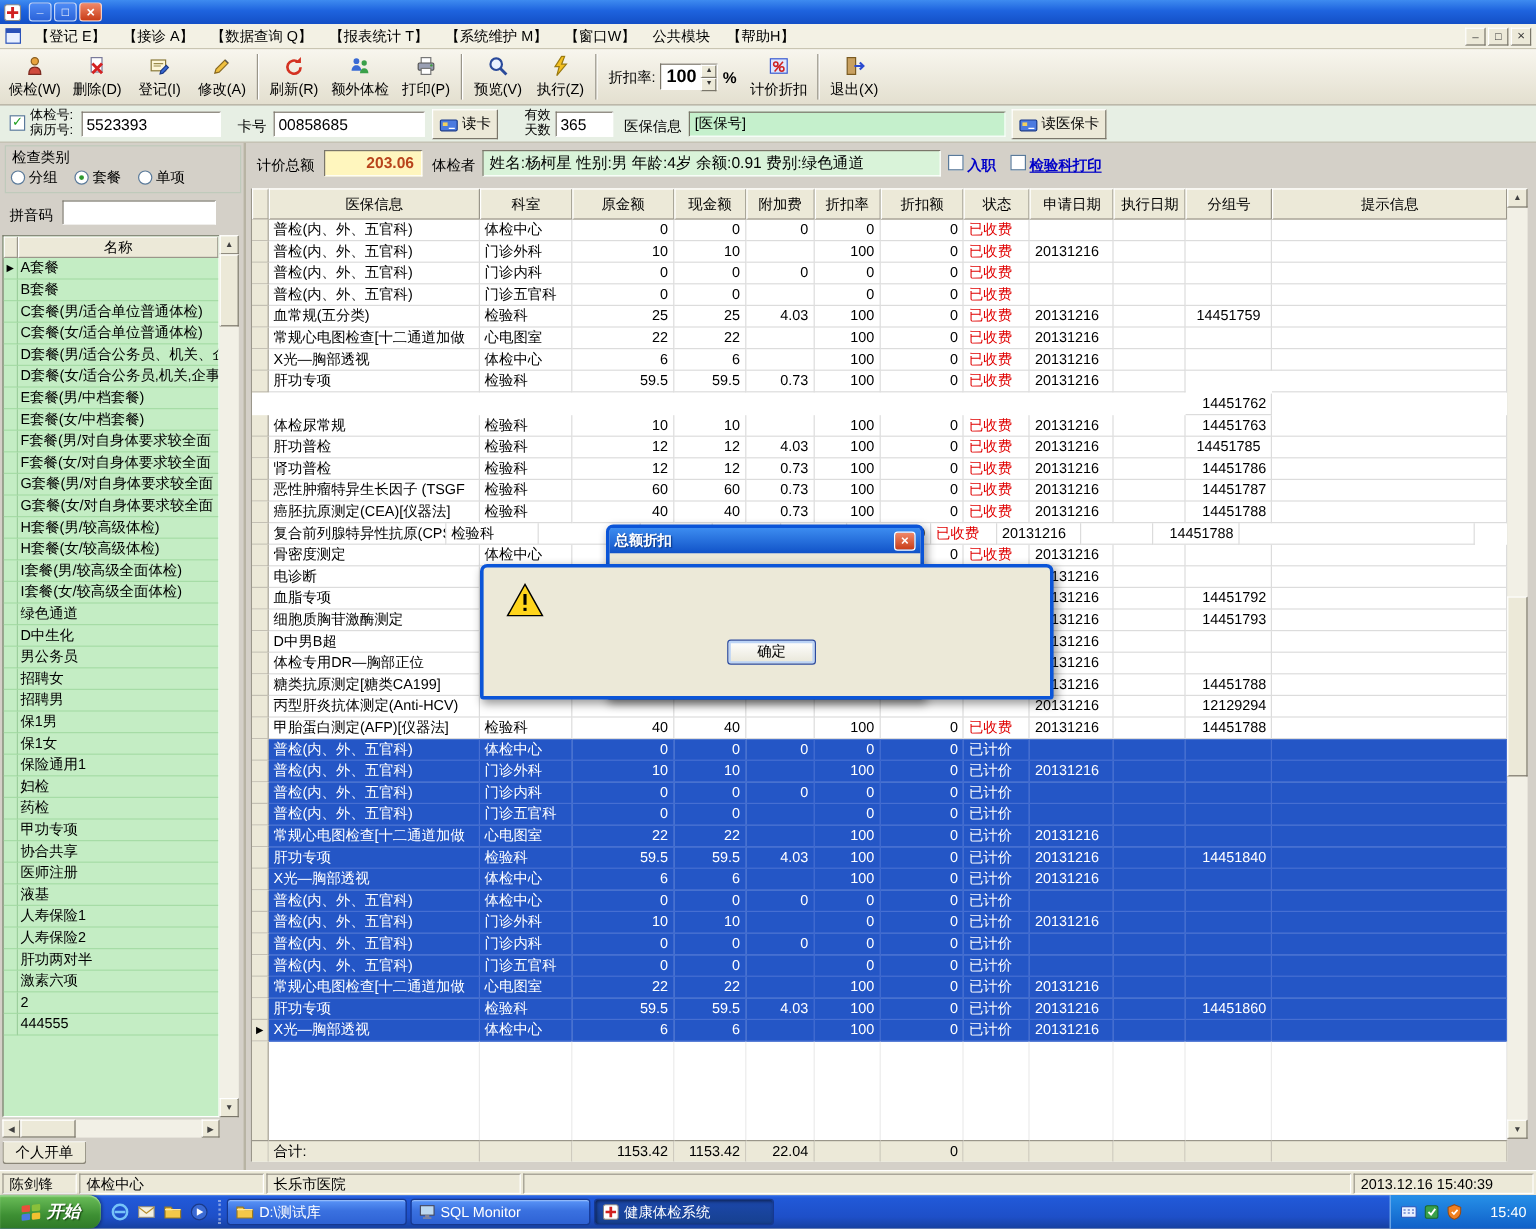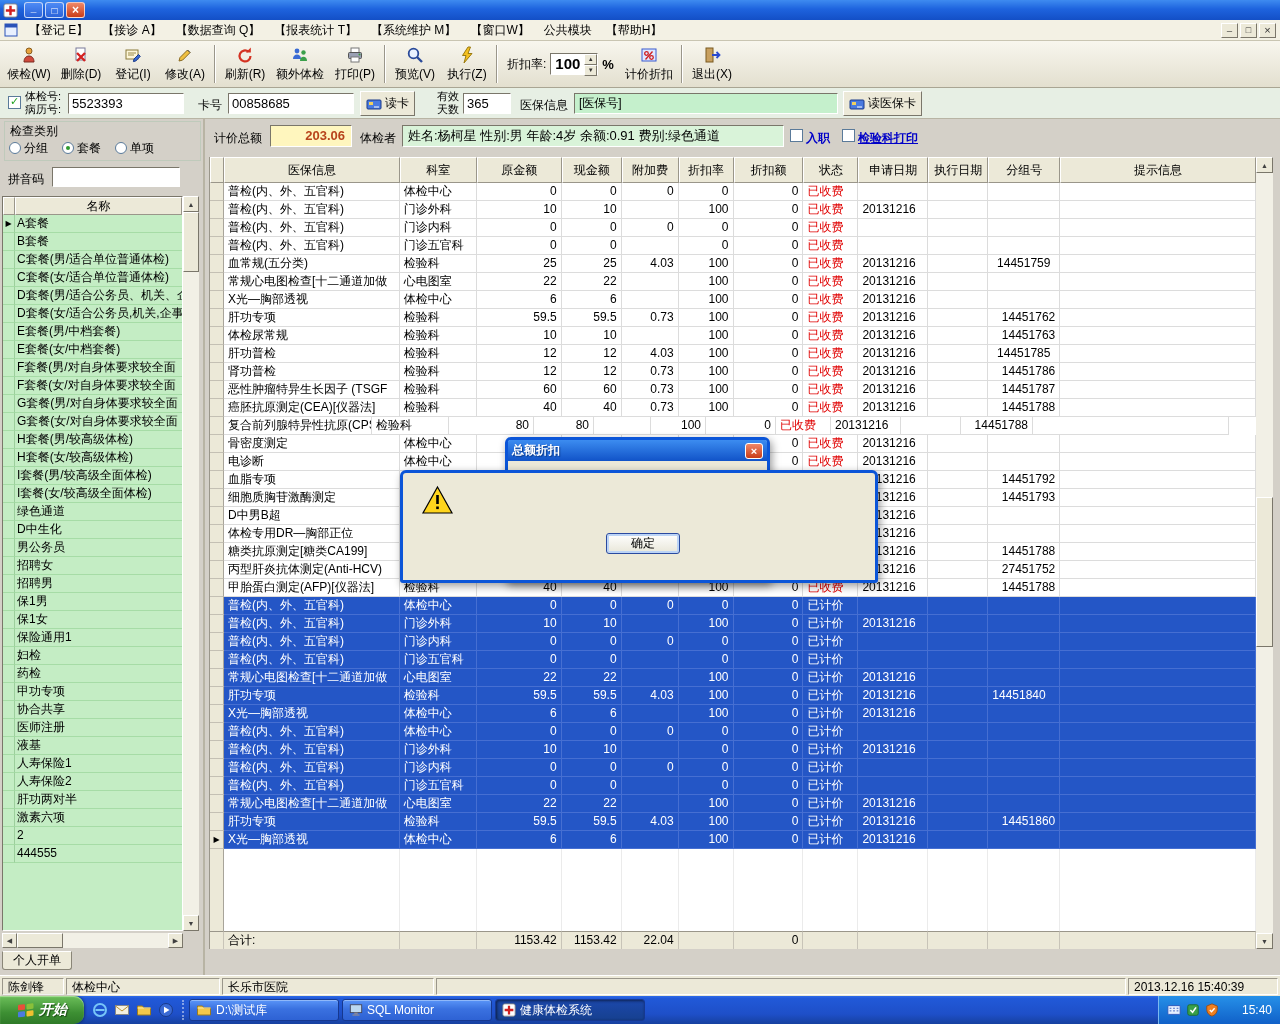--- a/index.html
+++ b/index.html
@@ -648,21 +648,21 @@
             <div class="c" style="width: 176px; text-align: left;">肝功专项</div>
             <div class="c" style="width: 77px; text-align: left;">检验科</div>
             <div class="c" style="width: 85px; text-align: right;">59.5</div>
             <div class="c" style="width: 60px; text-align: right;">59.5</div>
             <div class="c" style="width: 57px; text-align: right;">0.73</div>
             <div class="c" style="width: 55px; text-align: right;">100</div>
             <div class="c" style="width: 70px; text-align: right;">0</div>
             <div class="c st-paid" style="width: 55px; text-align: left;">已收费</div>
             <div class="c" style="width: 70px; text-align: left;">20131216</div>
             <div class="c" style="width: 60px; text-align: left;"></div>
-            <div class="c" style="width: 72px; text-align: right;">14451762</div>
+            <div class="c" style="width: 72px; text-align: right; margin-top: 19px;">14451762</div>
             <div class="c" style="width: 196px; text-align: left;"></div>
           </div>
           <div class="trow">
             <div class="c gut" style="width: 14px;"></div>
             <div class="c" style="width: 176px; text-align: left;">体检尿常规</div>
             <div class="c" style="width: 77px; text-align: left;">检验科</div>
             <div class="c" style="width: 85px; text-align: right;">10</div>
             <div class="c" style="width: 60px; text-align: right;">10</div>
             <div class="c" style="width: 57px; text-align: right;"></div>
             <div class="c" style="width: 55px; text-align: right;">100</div>
@@ -858,21 +858,21 @@
             <div class="c" style="width: 176px; text-align: left;">丙型肝炎抗体测定(Anti-HCV)</div>
             <div class="c" style="width: 77px; text-align: left;"></div>
             <div class="c" style="width: 85px; text-align: right;"></div>
             <div class="c" style="width: 60px; text-align: right;"></div>
             <div class="c" style="width: 57px; text-align: right;"></div>
             <div class="c" style="width: 55px; text-align: right;"></div>
             <div class="c" style="width: 70px; text-align: right;"></div>
             <div class="c st-paid" style="width: 55px; text-align: left;"></div>
             <div class="c" style="width: 70px; text-align: left;">20131216</div>
             <div class="c" style="width: 60px; text-align: left;"></div>
-            <div class="c" style="width: 72px; text-align: right;">27451752</div>
+            <div class="c" style="width: 72px; text-align: right;">12129294</div>
             <div class="c" style="width: 196px; text-align: left;"></div>
           </div>
           <div class="trow">
             <div class="c gut" style="width: 14px;"></div>
             <div class="c" style="width: 176px; text-align: left;">甲胎蛋白测定(AFP)[仪器法]</div>
             <div class="c" style="width: 77px; text-align: left;">检验科</div>
             <div class="c" style="width: 85px; text-align: right;">40</div>
             <div class="c" style="width: 60px; text-align: right;">40</div>
             <div class="c" style="width: 57px; text-align: right;"></div>
             <div class="c" style="width: 55px; text-align: right;">100</div>
@@ -963,21 +963,21 @@
             <div class="c" style="width: 176px; text-align: left;">肝功专项</div>
             <div class="c" style="width: 77px; text-align: left;">检验科</div>
             <div class="c" style="width: 85px; text-align: right;">59.5</div>
             <div class="c" style="width: 60px; text-align: right;">59.5</div>
             <div class="c" style="width: 57px; text-align: right;">4.03</div>
             <div class="c" style="width: 55px; text-align: right;">100</div>
             <div class="c" style="width: 70px; text-align: right;">0</div>
             <div class="c" style="width: 55px; text-align: left;">已计价</div>
             <div class="c" style="width: 70px; text-align: left;">20131216</div>
             <div class="c" style="width: 60px; text-align: left;"></div>
-            <div class="c" style="width: 72px; ">14451840</div>
+            <div class="c" style="width: 72px; text-align: right;">14451840</div>
             <div class="c" style="width: 196px; text-align: left;"></div>
           </div>
           <div class="trow sel">
             <div class="c gut" style="width: 14px;"></div>
             <div class="c" style="width: 176px; text-align: left;">X光—胸部透视</div>
             <div class="c" style="width: 77px; text-align: left;">体检中心</div>
             <div class="c" style="width: 85px; text-align: right;">6</div>
             <div class="c" style="width: 60px; text-align: right;">6</div>
             <div class="c" style="width: 57px; text-align: right;"></div>
             <div class="c" style="width: 55px; text-align: right;">100</div>

